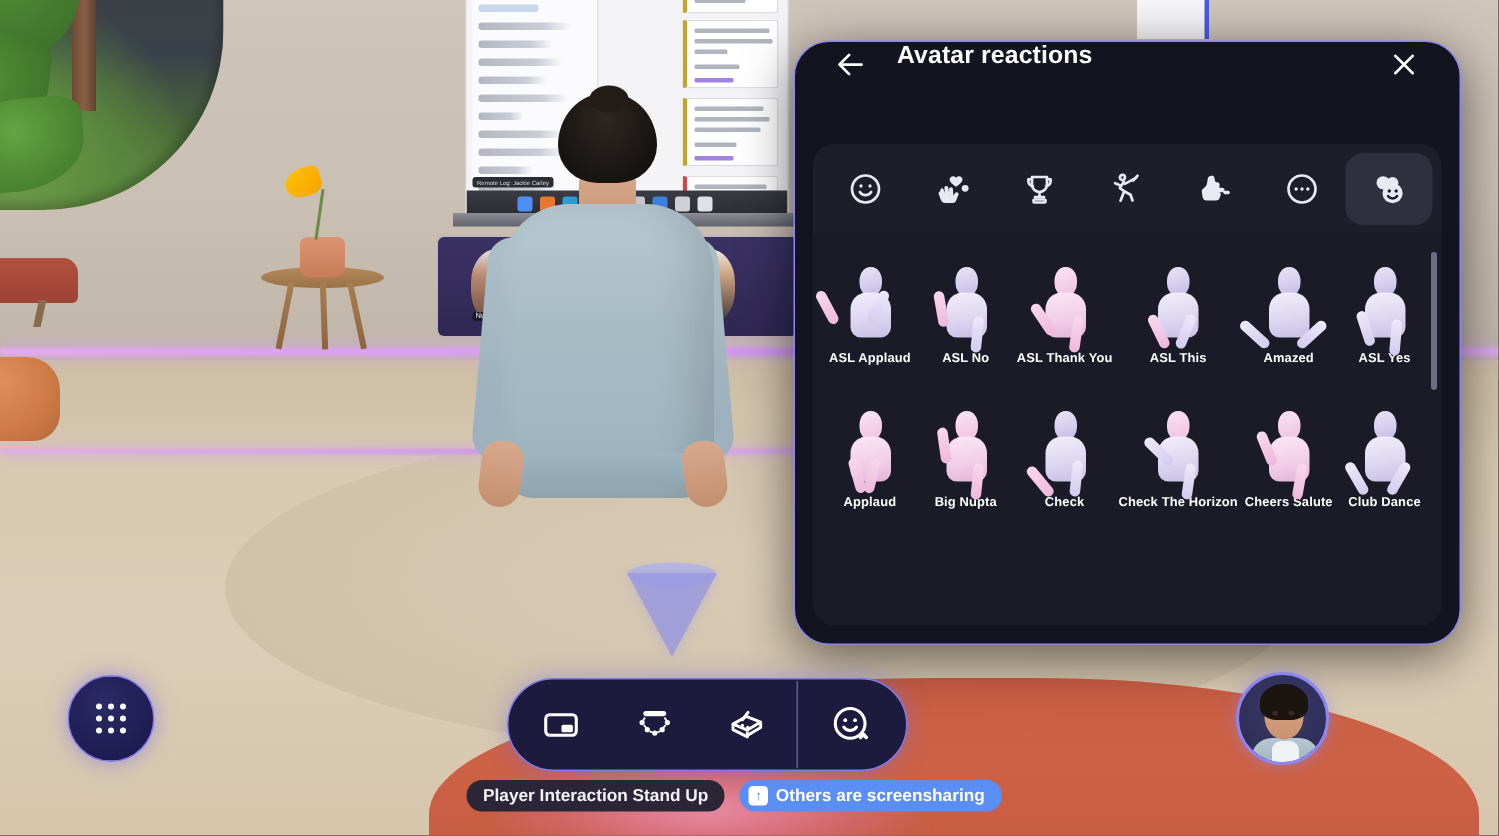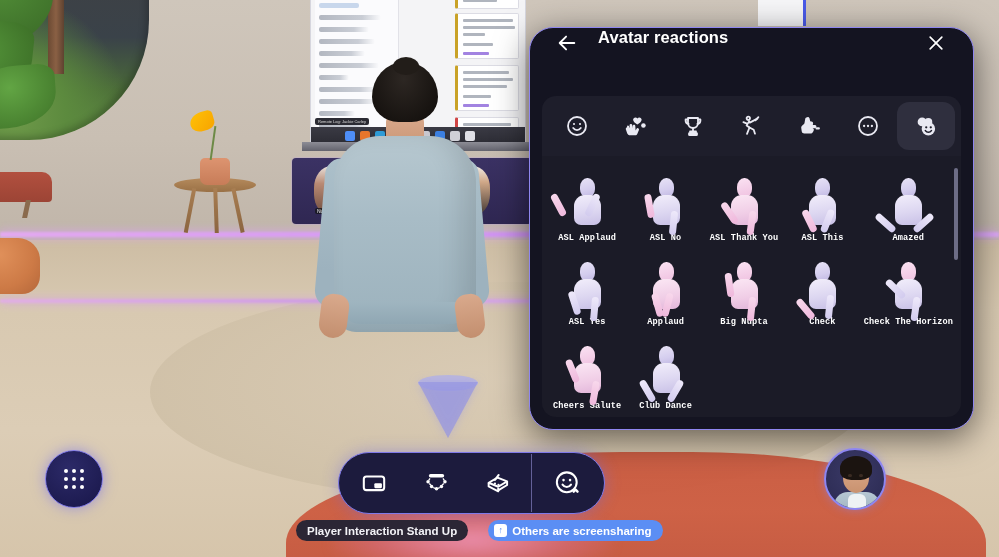--- a/index.html
+++ b/index.html
@@ -343,23 +343,22 @@
     margin: 0 12px 12px;
     background: #1b1b27;
     border-radius: 0 0 14px 14px;
     flex: 1;
     overflow: hidden;
     position: relative;
     padding: 10px 6px 4px;
   }
   .grid {
     display: grid;
-    grid-template-columns: repeat(5, 1fr);
-    gap: 0px 0px;
-    font-family: Liberation Mono, monospace;
+    grid-template-columns: repeat(6, 1fr);
+    gap: 12px 0px;
   }
   .react-item {
     display: flex; flex-direction: column;
     align-items: center; justify-content: flex-start;
     padding: 8px 2px 6px;
     border-radius: 10px;
     cursor: pointer;
   }
   .react-thumb {
     width: 56px; height: 56px;
@@ -475,22 +474,22 @@
     border-radius: 14px 14px 0 0;
     background: linear-gradient(180deg,#b6c7d3,#9fb3c0);
   }
   .sa-shirt {
     position: absolute; left: 22px; top: 44px; width: 18px; height: 20px;
     background: #eef2f4; border-radius: 6px 6px 0 0;
   }
 
   
   .chips {
-    position: absolute; left: 296px; top: 520px;
-    display: flex; gap: 20px;
+    position: absolute; left: 311px; top: 520px;
+    display: flex; gap: 10px;
   }
   .chip {
     display: flex; align-items: center; gap: 5px;
     height: 21px;
     padding: 0 11px;
     border-radius: 11px;
     font-size: 11.5px;
     font-weight: bold;
     white-space: nowrap;
     cursor: default;

